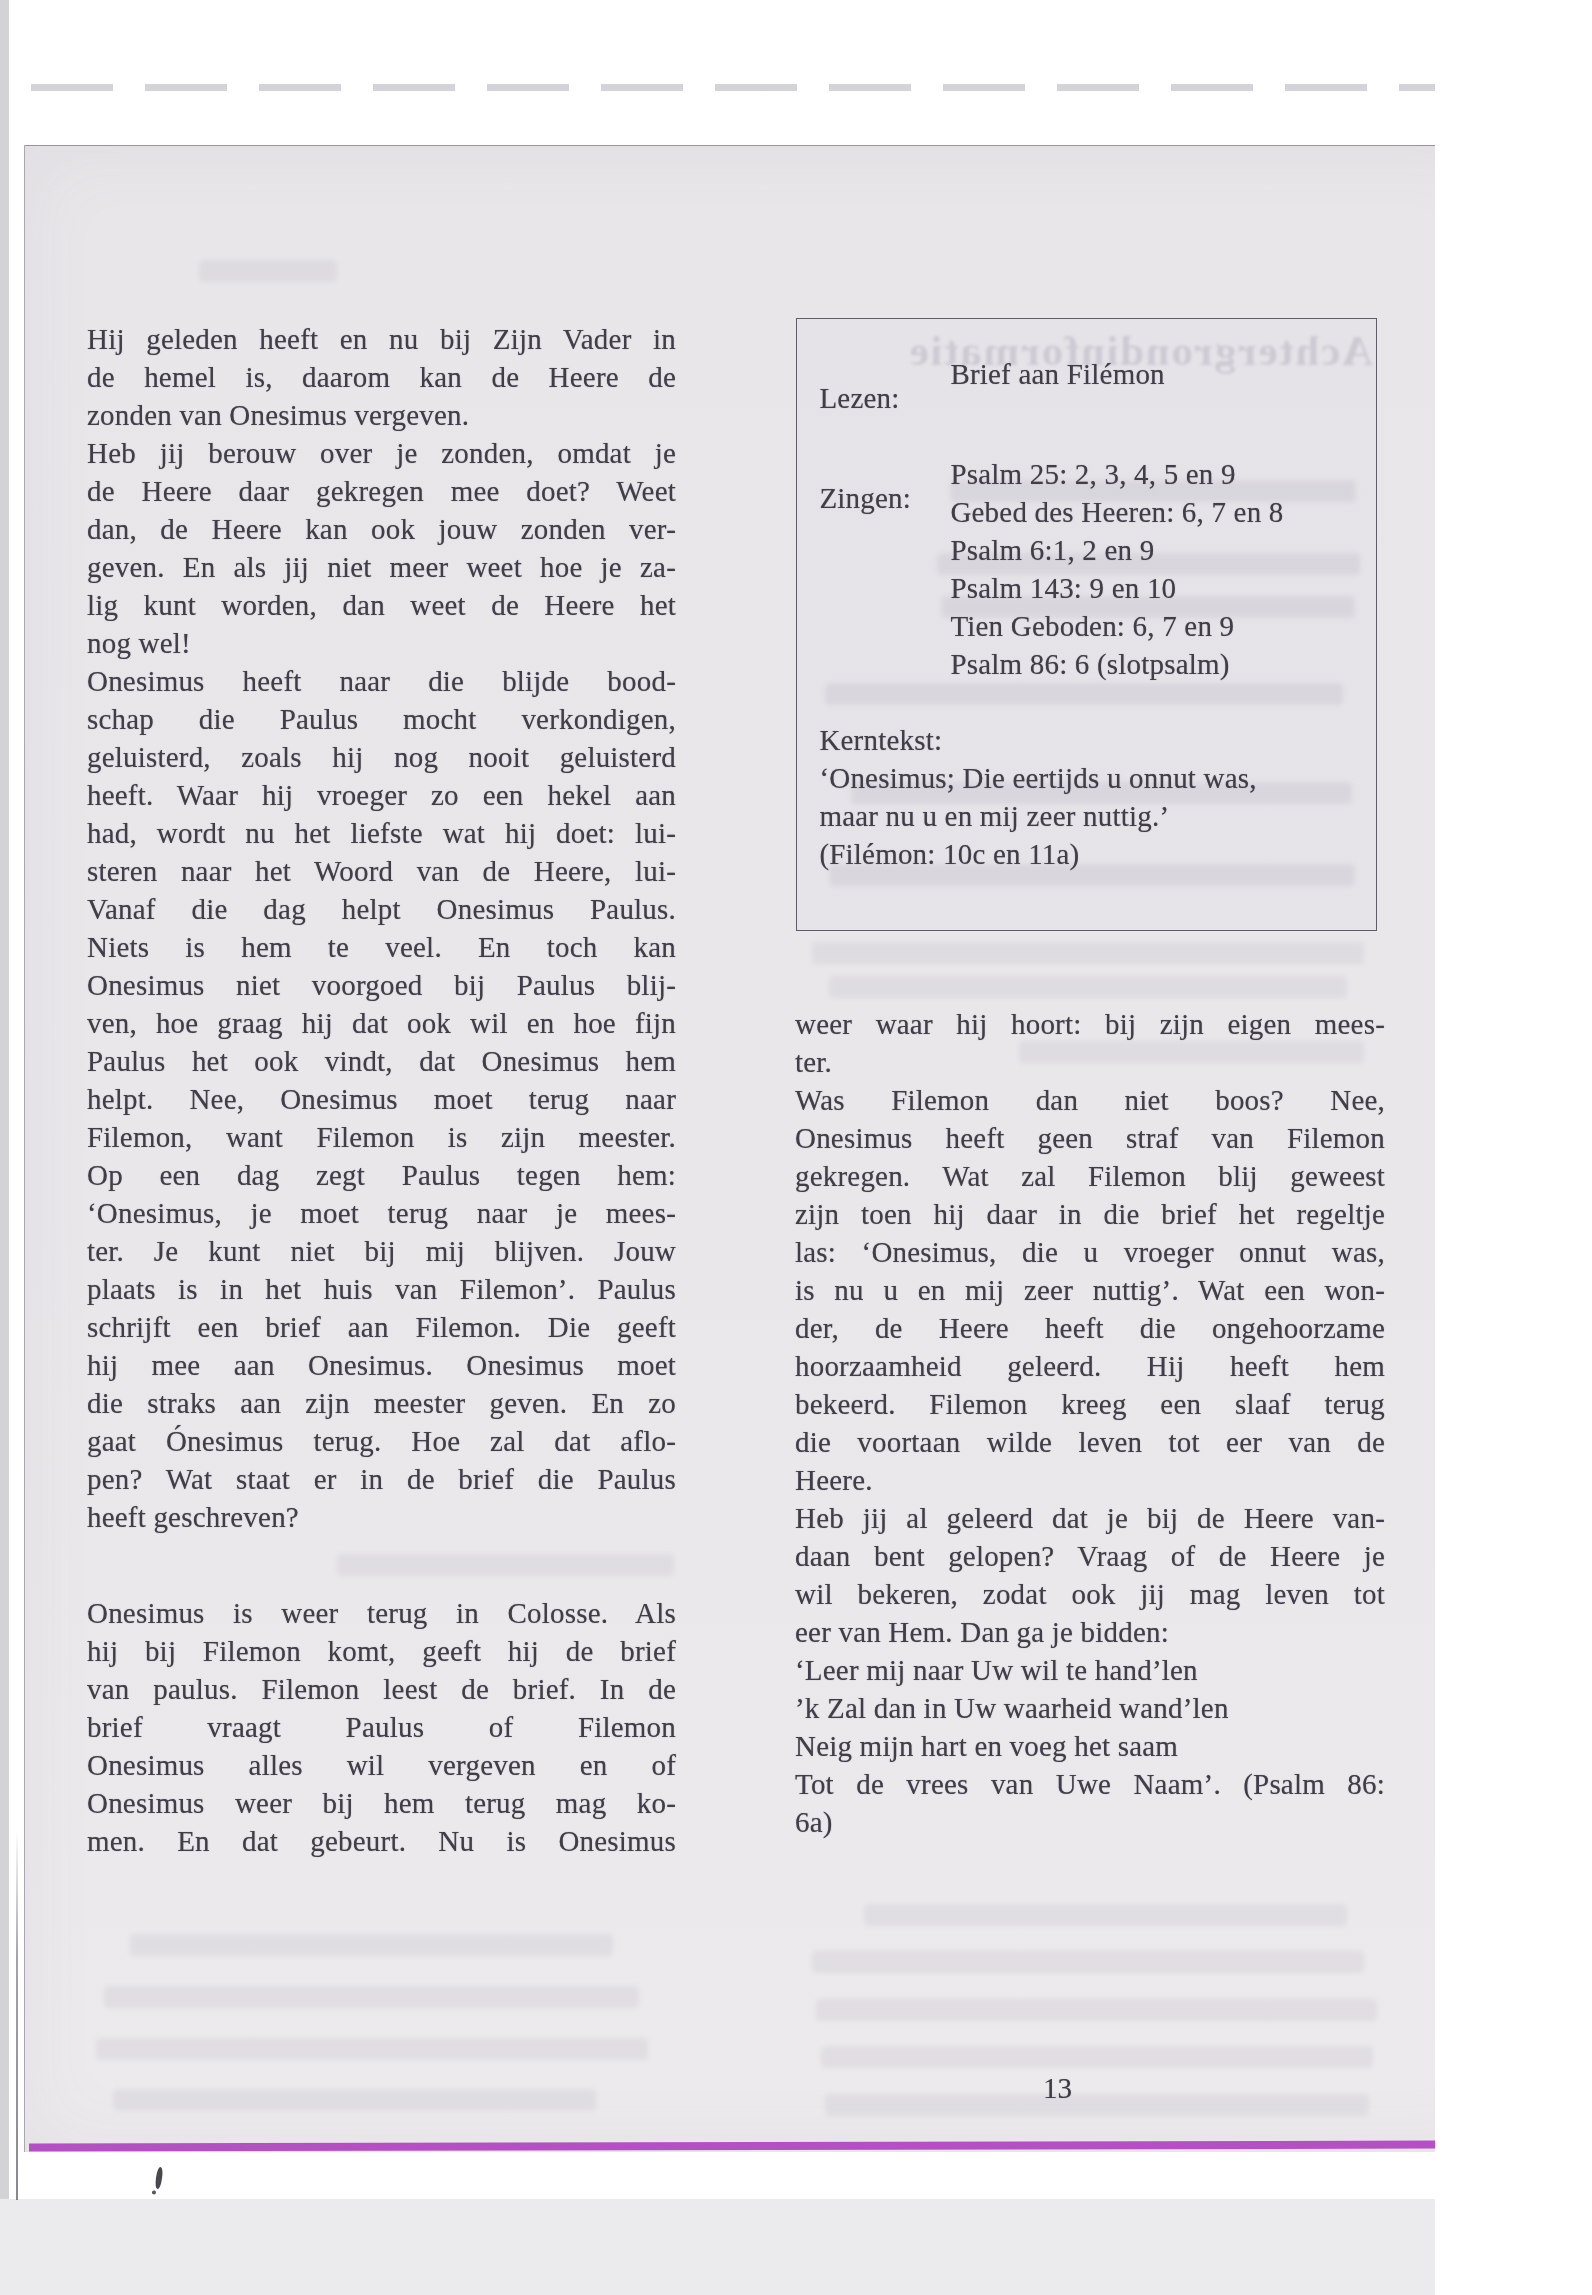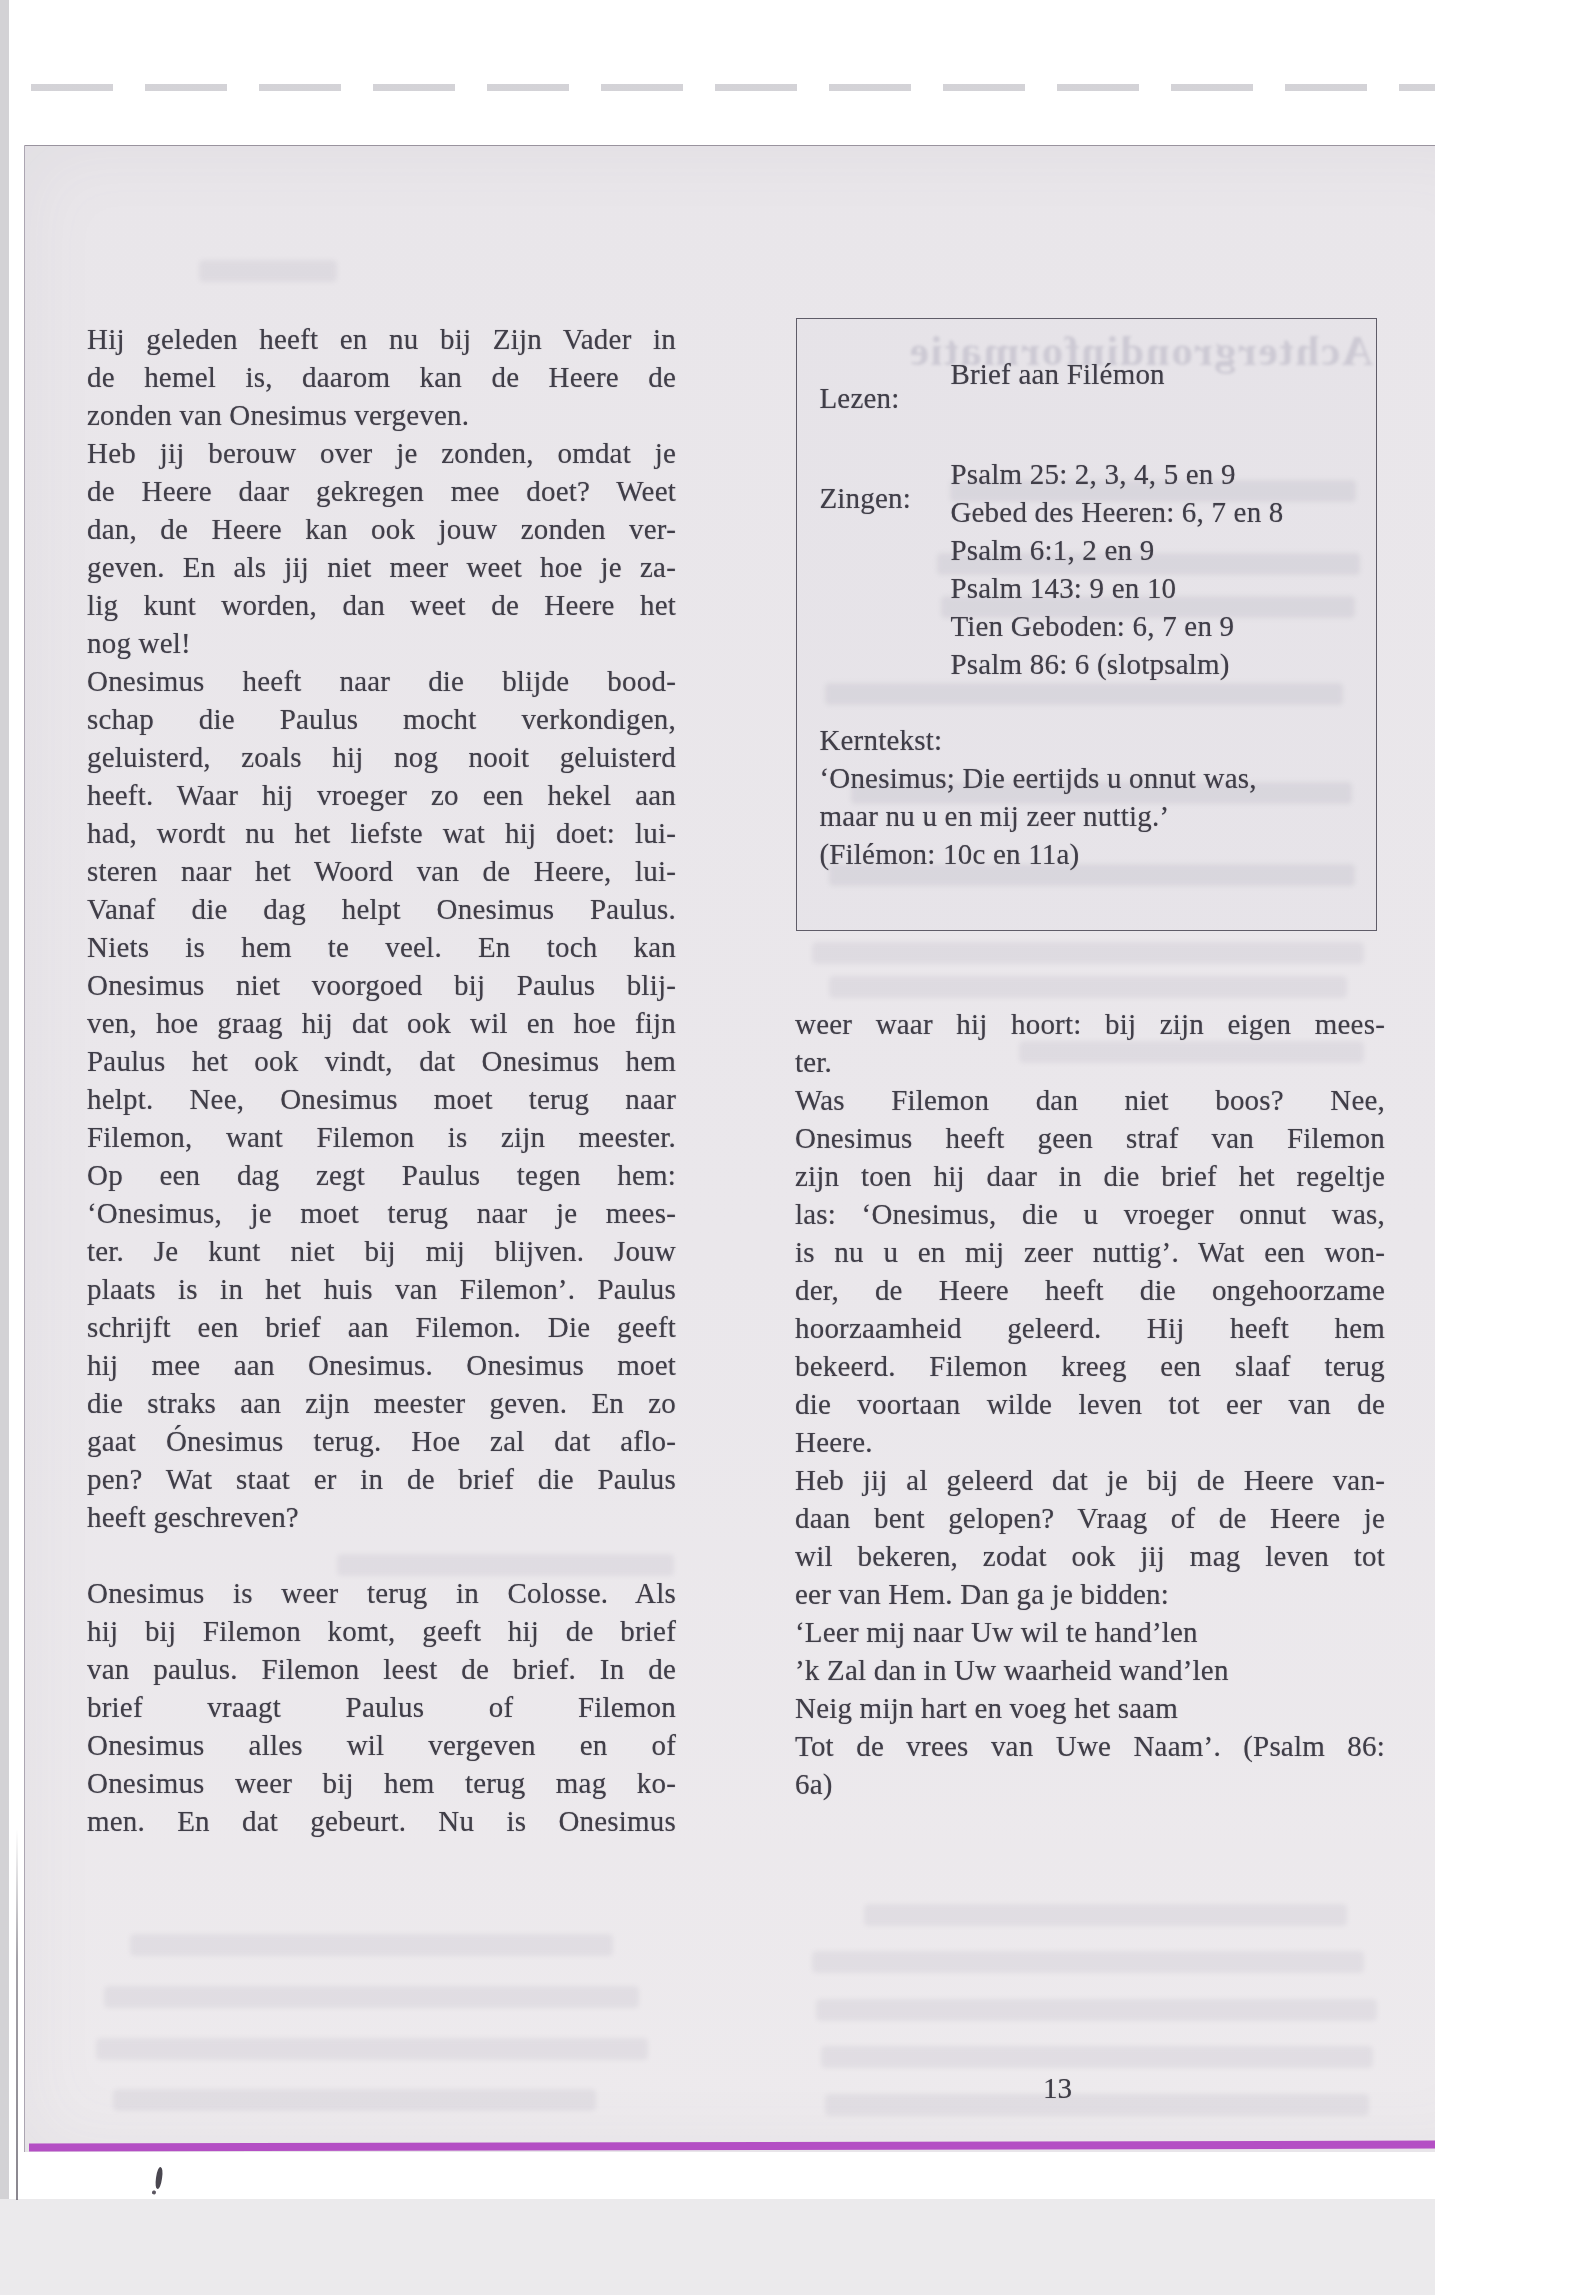--- a/index.html
+++ b/index.html
@@ -35,21 +35,21 @@
     clip-path:polygon(0 1.1%,40% .4%,100% 0,100% 99.7%,55% 100%,0 99.3%);
     background:
       repeating-linear-gradient(0deg,rgba(120,85,0,.22) 0 1.7px,rgba(0,0,0,0) 1.7px 4.3px),
       repeating-linear-gradient(90deg,#cda42c 0 2.6px,#b98e12 2.6px 5.2px),#c49a1e;}
 
   
   .tline{font-size:29px;line-height:38px;color:#403e48;white-space:nowrap;
     text-shadow:0 0 1px rgba(64,62,74,.55);letter-spacing:0.2px;}
   .col .tline{white-space:normal;}
   .just{text-align:justify;text-align-last:justify;}
-  .gap-before{margin-top:38px;}
+  .gap-before{margin-top:58px;}
   .col{position:absolute;}
   .col-left{left:62px;top:174px;width:589px;}
   .col-right{left:770px;top:859px;width:590px;}
 
   
   .info-box{position:absolute;left:771px;top:172px;width:581px;height:613px;
     border:1.7px solid #5f5c68;box-sizing:border-box;padding:36px 21px 0 22.4px;background:rgba(210,205,215,.10);}
   .box-row{display:flex;}
   .box-label{width:131px;flex:0 0 131px;margin-top:24px;}
   .box-gap{height:38px;}
@@ -171,20 +171,21 @@
           <div class="tline">maar nu u en mij zeer nuttig.’</div>
         </div>
       <div class="tline kern-ref">(Filémon: 10c en 11a)</div>
     </div>
 
     <div class="col col-right">
         <div class="tline just">weer waar hij hoort: bij zijn eigen mees-</div>
         <div class="tline">ter.</div>
         <div class="tline just">Was Filemon dan niet boos? Nee,</div>
         <div class="tline just">Onesimus heeft geen straf van Filemon</div>
+        <div class="tline just">gekregen. Wat zal Filemon blij geweest</div>
         <div class="tline just">zijn toen hij daar in die brief het regeltje</div>
         <div class="tline just">las: ‘Onesimus, die u vroeger onnut was,</div>
         <div class="tline just">is nu u en mij zeer nuttig’. Wat een won-</div>
         <div class="tline just">der, de Heere heeft die ongehoorzame</div>
         <div class="tline just">hoorzaamheid geleerd. Hij heeft hem</div>
         <div class="tline just">bekeerd. Filemon kreeg een slaaf terug</div>
         <div class="tline just">die voortaan wilde leven tot eer van de</div>
         <div class="tline">Heere.</div>
         <div class="tline just">Heb jij al geleerd dat je bij de Heere van-</div>
         <div class="tline just">daan bent gelopen? Vraag of de Heere je</div>

